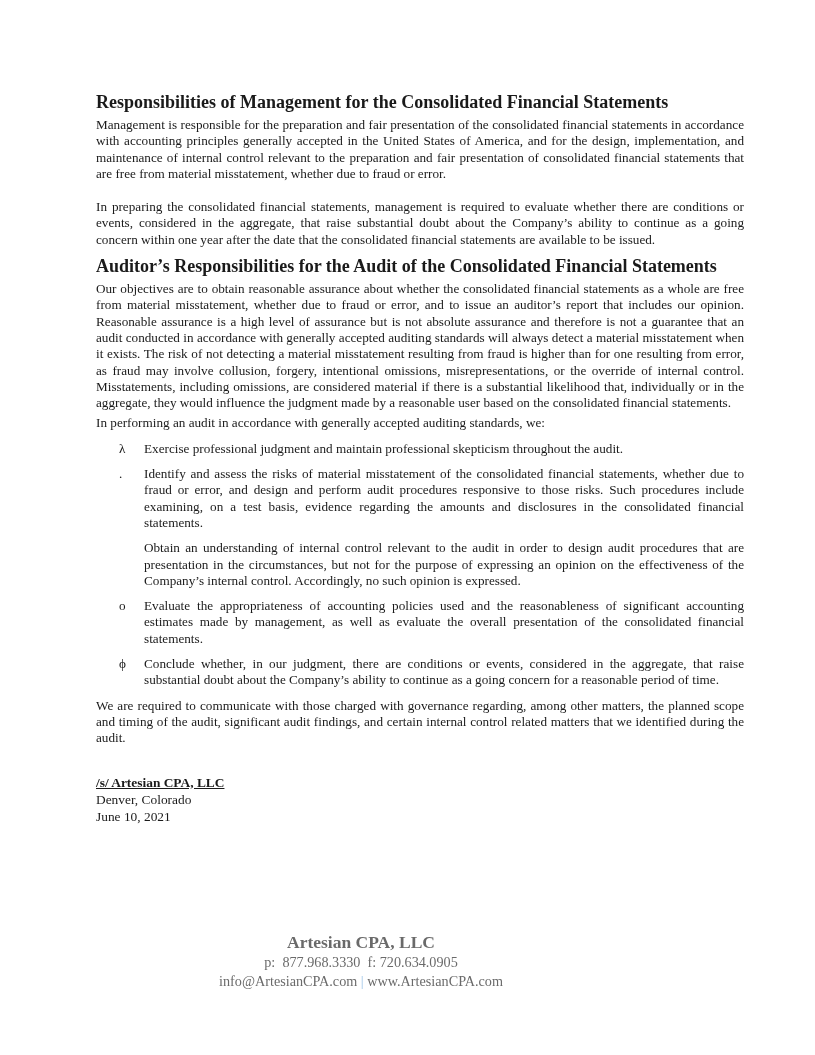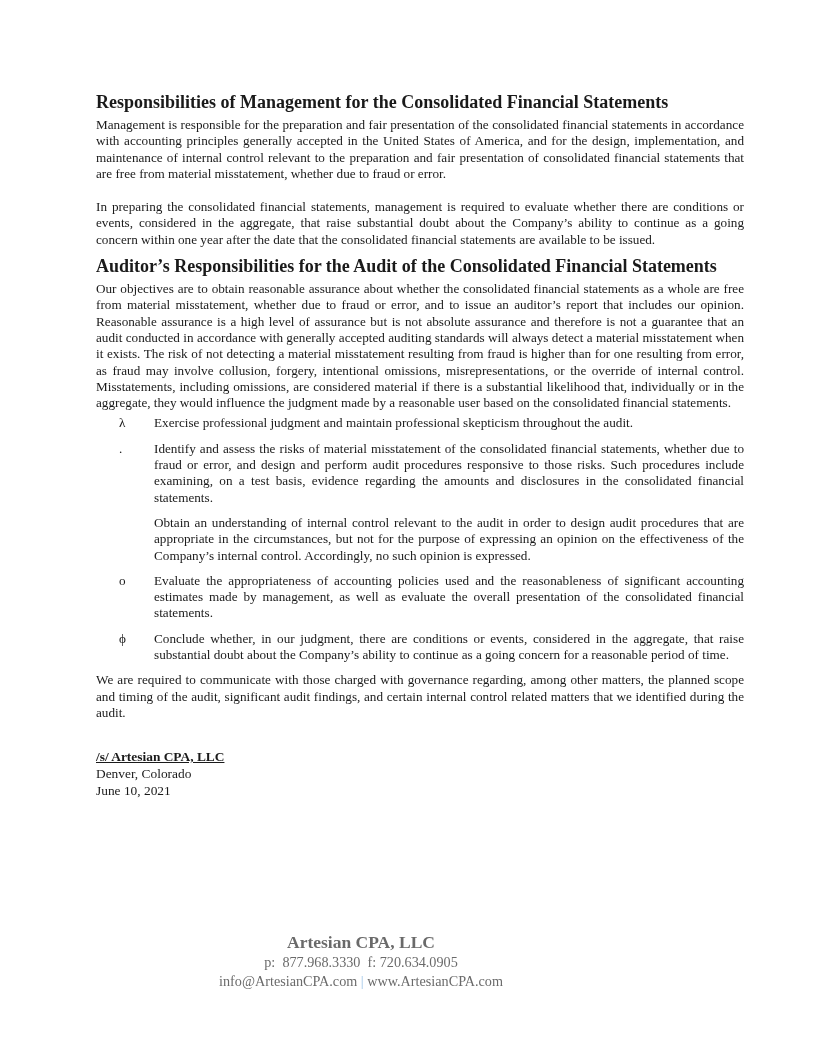--- a/index.html
+++ b/index.html
@@ -5,52 +5,53 @@
   html, body { margin: 0; padding: 0; background: #ffffff; }
   body { width: 815px; height: 1055px; position: relative; overflow: hidden;
          font-family: "Liberation Serif", "DejaVu Serif", serif; color: #1a1a1a; }
   .page { position: absolute; left: 96px; top: 94px; width: 648px; }
   .heading { font-weight: bold; font-size: 18px; line-height: 17px; margin: 0 0 6px 0; }
   .para { font-size: 13.2px; line-height: 16.3px; text-align: justify; margin: 0 0 17px 0; }
   .para.tight { margin-bottom: 4px; }
   .bullets { margin: 0 0 8px 0; padding: 0; list-style: none; }
   .bullet { display: flex; font-size: 13.2px; line-height: 16.3px; margin-bottom: 9px; }
   .bullet .marker { width: 48px; flex: none; padding-left: 23px; box-sizing: border-box; }
-  .bullet .btext { flex: 1; text-align: justify; margin-left: 10px; }
+  .bullet .btext { flex: 1; text-align: justify; }
   .signature { margin-top: 27px; font-size: 13.4px; line-height: 17px; }
   .signature .sig-name { font-weight: bold; text-decoration: underline; }
   .footer { position: absolute; left: 0; width: 722px; top: 931px; text-align: center; color: #6a6a6a; }
   .footer .firm { font-size: 17.5px; font-weight: bold; line-height: 22px; }
   .footer .line { font-size: 14.2px; line-height: 18.5px; }
   .footer .sep { color: #9dc3e6; }
 </style>
 </head>
 <body>
 
 <div class="page">
 
   <h2 class="heading">Responsibilities of Management for the Consolidated Financial Statements</h2>
   <p class="para">Management is responsible for the preparation and fair presentation of the consolidated financial statements in accordance with accounting principles generally accepted in the United States of America, and for the design, implementation, and maintenance of internal control relevant to the preparation and fair presentation of consolidated financial statements that are free from material misstatement, whether due to fraud or error.</p>
   <p class="para tight" style="margin-bottom:10px">In preparing the consolidated financial statements, management is required to evaluate whether there are conditions or events, considered in the aggregate, that raise substantial doubt about the Company’s ability to continue as a going concern within one year after the date that the consolidated financial statements are available to be issued.</p>
 
   <h2 class="heading">Auditor’s Responsibilities for the Audit of the Consolidated Financial Statements</h2>
   <p class="para tight">Our objectives are to obtain reasonable assurance about whether the consolidated financial statements as a whole are free from material misstatement, whether due to fraud or error, and to issue an auditor’s report that includes our opinion. Reasonable assurance is a high level of assurance but is not absolute assurance and therefore is not a guarantee that an audit conducted in accordance with generally accepted auditing standards will always detect a material misstatement when it exists. The risk of not detecting a material misstatement resulting from fraud is higher than for one resulting from error, as fraud may involve collusion, forgery, intentional omissions, misrepresentations, or the override of internal control. Misstatements, including omissions, are considered material if there is a substantial likelihood that, individually or in the aggregate, they would influence the judgment made by a reasonable user based on the consolidated financial statements.</p>
+  <p class="para tight" style="margin-bottom:9px">In performing an audit in accordance with generally accepted auditing standards, we:</p>
 
   <ul class="bullets">
     <li class="bullet">
       <span class="marker">λ</span>
       <span class="btext">Exercise professional judgment and maintain professional skepticism throughout the audit.</span>
     </li>
     <li class="bullet">
       <span class="marker">.</span>
       <span class="btext">Identify and assess the risks of material misstatement of the consolidated financial statements, whether due to fraud or error, and design and perform audit procedures responsive to those risks. Such procedures include examining, on a test basis, evidence regarding the amounts and disclosures in the consolidated financial statements.</span>
     </li>
     <li class="bullet">
       <span class="marker"></span>
-      <span class="btext">Obtain an understanding of internal control relevant to the audit in order to design audit procedures that are appropriate in the circumstances, but not for the purpose of expressing an opinion on the effectiveness of the Company’s internal control. Accordingly, no such opinion is expressed.</span>
+      <span class="btext">Obtain an understanding of internal control relevant to the audit in order to design audit procedures that are presentation in the circumstances, but not for the purpose of expressing an opinion on the effectiveness of the Company’s internal control. Accordingly, no such opinion is expressed.</span>
     </li>
     <li class="bullet">
       <span class="marker">o</span>
       <span class="btext">Evaluate the appropriateness of accounting policies used and the reasonableness of significant accounting estimates made by management, as well as evaluate the overall presentation of the consolidated financial statements.</span>
     </li>
     <li class="bullet">
       <span class="marker">ϕ</span>
       <span class="btext">Conclude whether, in our judgment, there are conditions or events, considered in the aggregate, that raise substantial doubt about the Company’s ability to continue as a going concern for a reasonable period of time.</span>
     </li>
   </ul>

